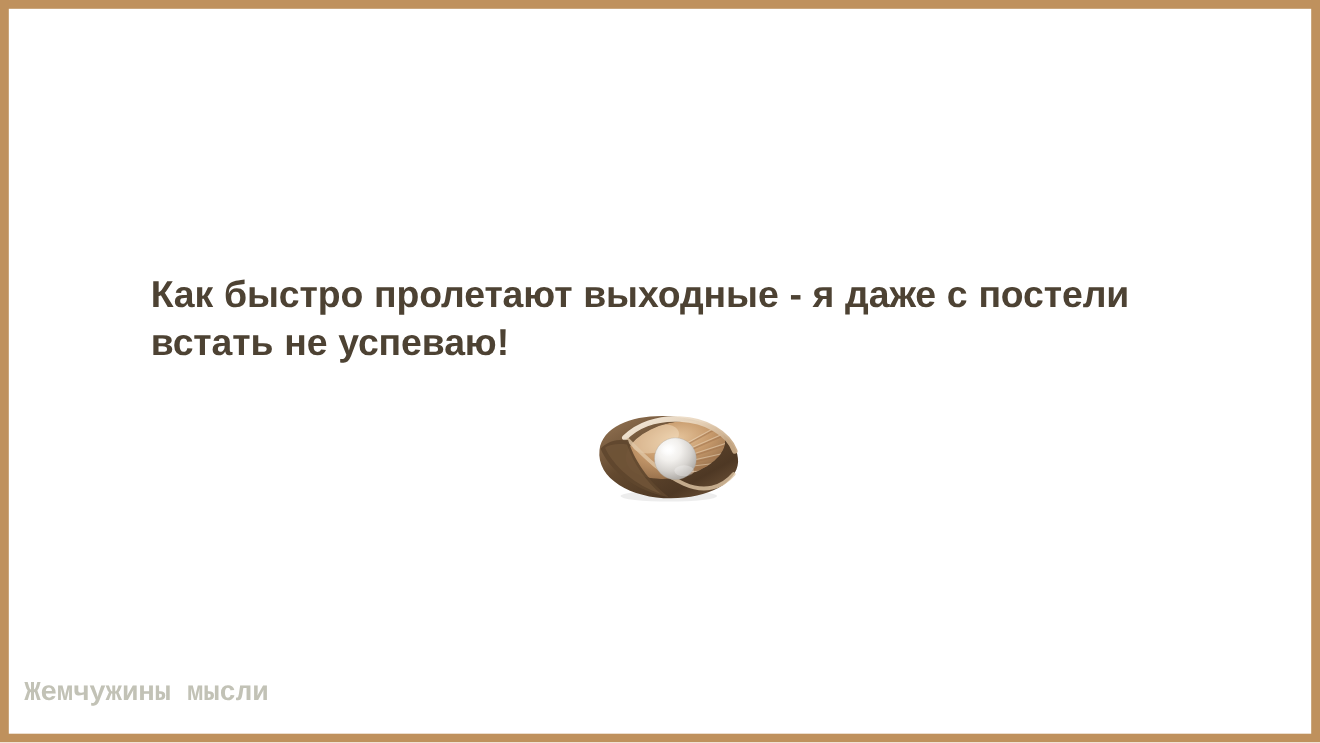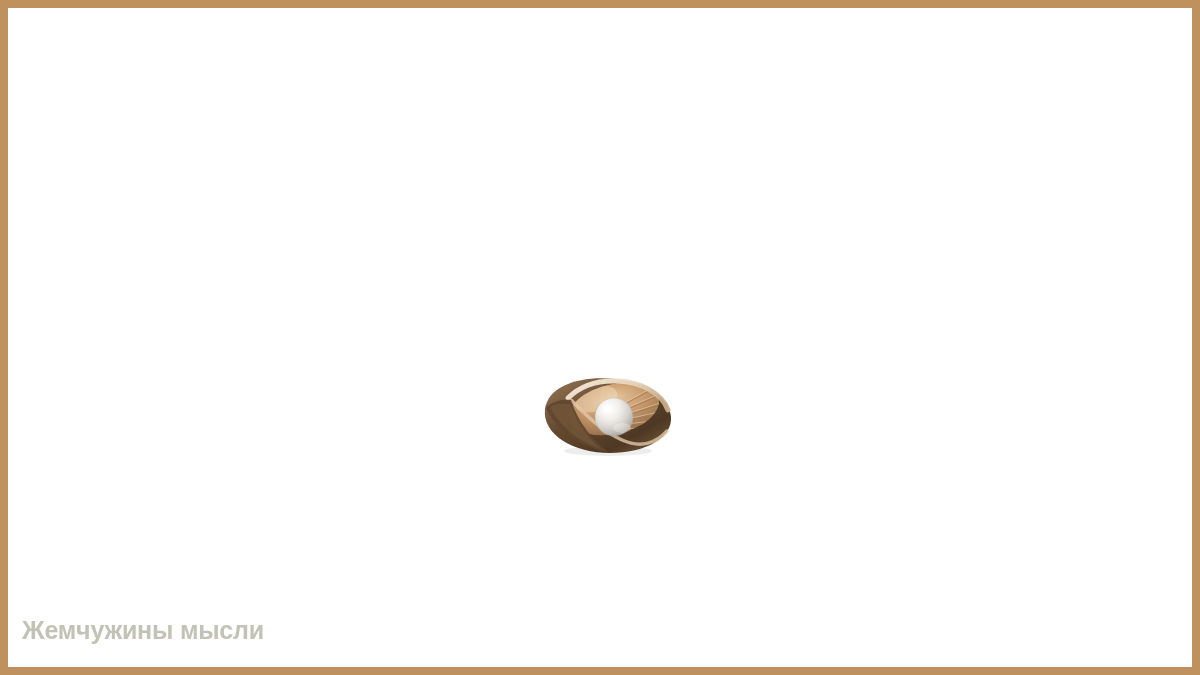--- a/index.html
+++ b/index.html
@@ -62,29 +62,31 @@
     display: flex;
     align-items: center;
     justify-content: space-between;
   }
   #site-name, #site-url {
     color: #c2c2b6;
     font-size: 25px;
     font-weight: normal;
     line-height: 30px;
     white-space: nowrap;
+    font-family: Liberation Mono, monospace;
   }
   #site-name { font-weight: bold; letter-spacing: -0.2px; }
   #site-url  { letter-spacing: 0px; }
 </style>
 </head>
 <body>
 
 <div id="quote-card">
 
+  <p id="quote-text">Как быстро пролетают выходные - я даже с постели встать не успеваю!</p>
 
   <div id="shell-emblem">
     <svg viewBox="0 0 140 88" xmlns="http://www.w3.org/2000/svg" aria-hidden="true">
       <defs>
         <radialGradient id="gShellInner" cx="52%" cy="32%" r="78%">
           <stop offset="0%" stop-color="#e8c8a0"></stop>
           <stop offset="45%" stop-color="#c79a6c"></stop>
           <stop offset="100%" stop-color="#8a6543"></stop>
         </radialGradient>
         <linearGradient id="gShellOuter" x1="8%" y1="12%" x2="88%" y2="96%">

